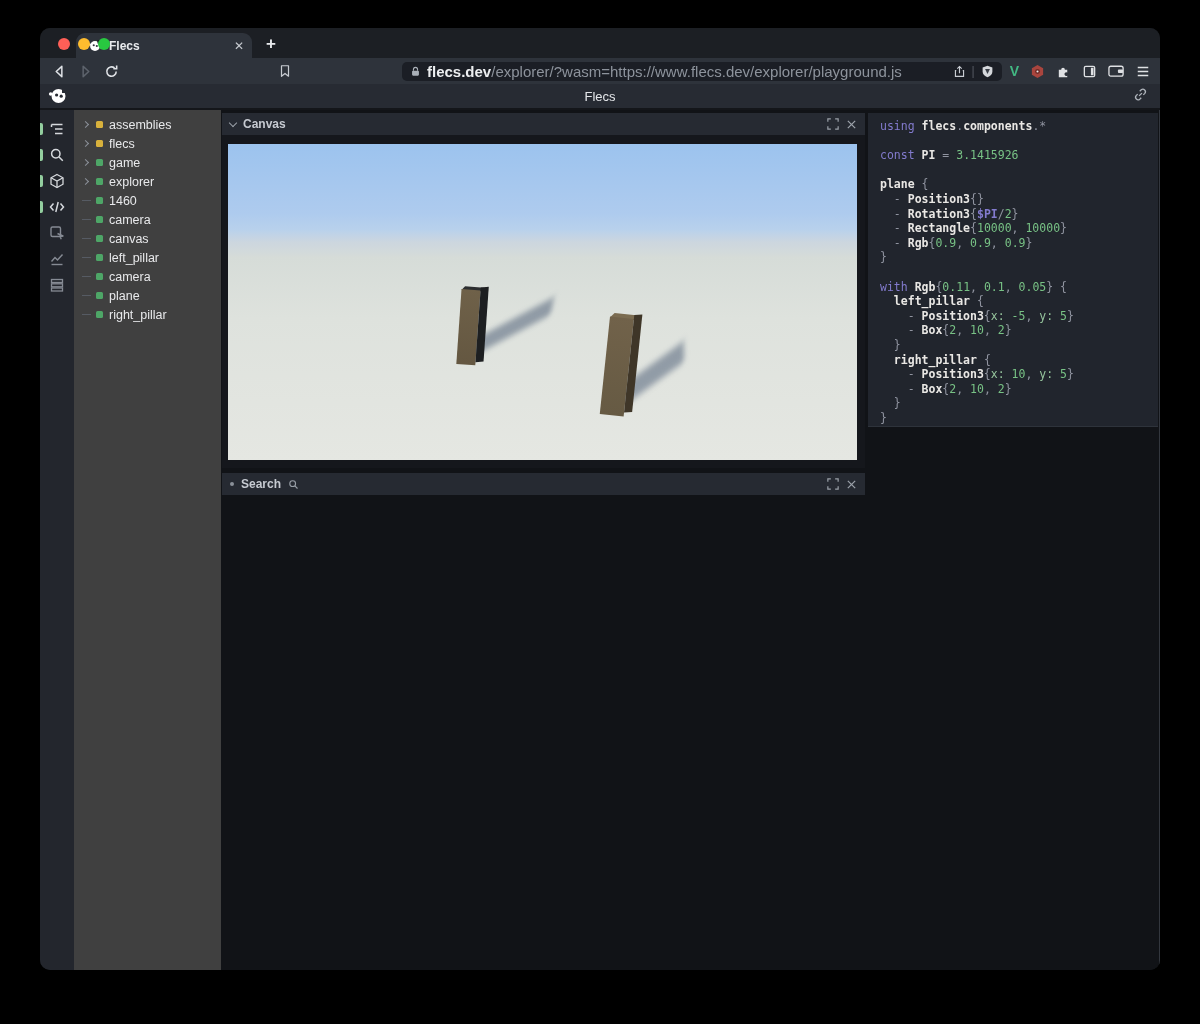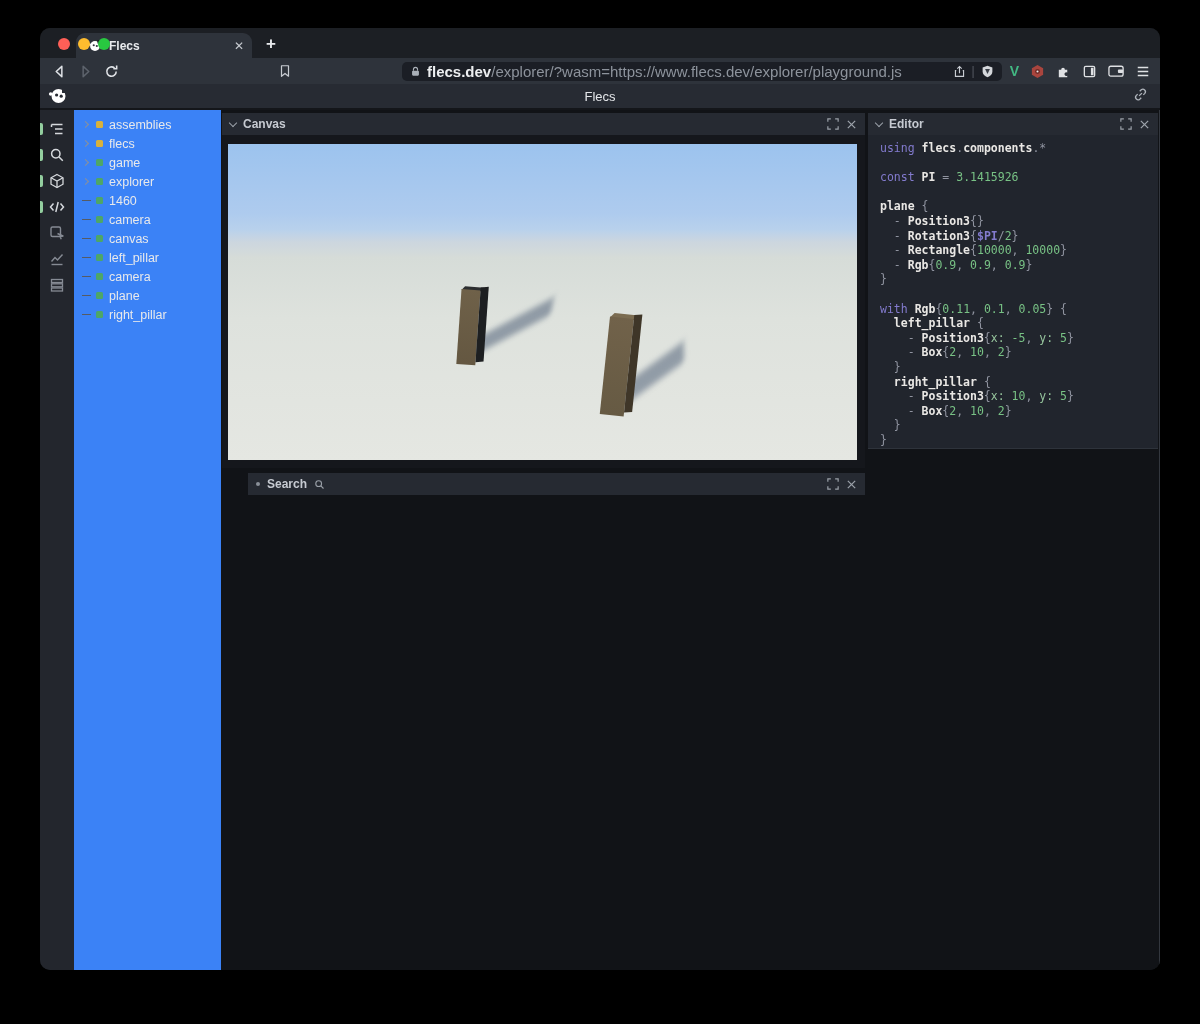--- a/index.html
+++ b/index.html
@@ -42,21 +42,21 @@
   .content { flex:1; display:flex; min-height:0; }
 
   
   .iconstrip { width:34px; background:#23262d; flex:0 0 34px; padding-top:6px; }
   .icon-slot { position:relative; height:26px; display:flex; align-items:center; justify-content:center; }
   .icon-slot svg { stroke:#868b94; fill:none; }
   .icon-slot.active svg { stroke:#d5d8dc; }
   .icon-slot .pill { position:absolute; left:0; top:7px; width:3px; height:12px; border-radius:0 2px 2px 0; background:#93ce9f; visibility:hidden; }
 
   
-  .treepanel { width:147px; flex:0 0 147px; background:#3b82f6; padding-top:5px; }
+  .treepanel { width:147px; flex:0 0 147px; background:#404040; padding-top:5px; }
   .tree-row { height:19px; display:flex; align-items:center; padding-left:8px; gap:0; cursor:default; }
   .t-mark { width:14px; display:flex; align-items:center; justify-content:flex-start; }
   .chev { width:5px; height:5px; border-right:1.5px solid #8b9099; border-top:1.5px solid #8b9099; transform:rotate(45deg); margin-left:1px; }
   .dash { width:9px; border-top:1px solid #565b63; }
   .t-dot { width:7px; height:7px; border-radius:1.5px; margin-right:6px; }
   .t-dot.yellow { background:#d8b13c; }
   .t-dot.green { background:#4ea667; }
   .t-label { color:#e8e9eb; font-size:12.5px; }
 
   
@@ -81,21 +81,21 @@
   .pillar-l .side { position:absolute; left:19px; top:1px; width:8px; height:75px; background:#1d1f21; transform:skewY(-9deg); transform-origin:top left; }
   .pillar-l .top { position:absolute; left:0; top:1px; width:19px; height:4px; background:#2c2e30; transform:skewX(-40deg); transform-origin:bottom left; }
   .pillar-r { left:377px; top:169px; width:34px; height:104px; transform:rotate(6deg); }
   .pillar-r .front { position:absolute; left:0; top:5px; width:24px; height:98px; background:linear-gradient(180deg,#71624a,#665a43); }
   .pillar-r .side { position:absolute; left:24px; top:1px; width:8px; height:98px; background:#3f3628; transform:skewY(-9deg); transform-origin:top left; }
   .pillar-r .top { position:absolute; left:0; top:1px; width:24px; height:5px; background:#7b6c51; transform:skewX(-40deg); transform-origin:bottom left; }
   .shadow { position:absolute; background:rgba(80,97,120,0.55); filter:blur(3px); transform-origin:left bottom; }
   .shadow-l { left:245px; top:198px; width:88px; height:14px; transform:rotate(-28deg) skewX(-38deg); }
   .shadow-r { left:398px; top:243px; width:72px; height:17px; transform:rotate(-36deg) skewX(-34deg); }
 
-  .search-header { margin-top:5px;margin-left:26px; }
+  .search-header { margin-top:5px; }
   .mag-small svg { stroke:#9aa0a8; }
 
   .editor-col { position:absolute; left:647px; top:3px; width:290px; }
   .editor-body { background:#21252d; height:314px; padding:6px 0 0 12px; border-bottom:1px solid #2e333b; overflow:hidden; }
   .code-line { font-family:"DejaVu Sans Mono", monospace; font-size:11.5px; line-height:14.6px; white-space:pre; }
   .c-kw  { color:#837bce; }
   .c-var { color:#837bce; font-weight:bold; }
   .c-id  { color:#e9e7e4; font-weight:bold; }
   .c-num { color:#78c285; font-weight:normal; }
   .c-key { color:#96c59d; }
@@ -400,35 +400,20 @@
             </span>
             <span class="ph-ic">
               <svg width="11" height="11" viewBox="0 0 12 12" stroke="#9aa0a8" stroke-width="1.4">
                   <path d="M2 2 L10 10 M10 2 L2 10"></path>
                 </svg>
             </span>
           </div>
         </div>
 
         <div class="editor-col">
-          <div class="panel-header">
-            <span class="chev-down"></span>
-            <span class="panel-title">Editor</span>
-            <span class="ph-spacer"></span>
-            <span class="ph-ic">
-              <svg width="12" height="12" viewBox="0 0 14 14" stroke="#9aa0a8" stroke-width="1.4" fill="none">
-                  <path d="M1 4.5 V1 H4.5 M9.5 1 H13 V4.5 M13 9.5 V13 H9.5 M4.5 13 H1 V9.5"></path>
-                </svg>
-            </span>
-            <span class="ph-ic">
-              <svg width="11" height="11" viewBox="0 0 12 12" stroke="#9aa0a8" stroke-width="1.4">
-                  <path d="M2 2 L10 10 M10 2 L2 10"></path>
-                </svg>
-            </span>
-          </div>
           <div class="editor-body" id="code-area">
               <div class="code-line"><span class="c-kw">using</span><span class="c-p"> </span><span class="c-id">flecs</span><span class="c-p">.</span><span class="c-id">components</span><span class="c-p">.*</span></div>
               <div class="code-line">&nbsp;</div>
               <div class="code-line"><span class="c-kw">const</span><span class="c-p"> </span><span class="c-id">PI</span><span class="c-p"> = </span><span class="c-num">3.1415926</span></div>
               <div class="code-line">&nbsp;</div>
               <div class="code-line"><span class="c-id">plane</span><span class="c-p"> {</span></div>
               <div class="code-line"><span class="c-p">  - </span><span class="c-id">Position3</span><span class="c-p">{}</span></div>
               <div class="code-line"><span class="c-p">  - </span><span class="c-id">Rotation3</span><span class="c-p">{</span><span class="c-var">$PI</span><span class="c-p">/</span><span class="c-num">2</span><span class="c-p">}</span></div>
               <div class="code-line"><span class="c-p">  - </span><span class="c-id">Rectangle</span><span class="c-p">{</span><span class="c-num">10000</span><span class="c-p">, </span><span class="c-num">10000</span><span class="c-p">}</span></div>
               <div class="code-line"><span class="c-p">  - </span><span class="c-id">Rgb</span><span class="c-p">{</span><span class="c-num">0.9</span><span class="c-p">, </span><span class="c-num">0.9</span><span class="c-p">, </span><span class="c-num">0.9</span><span class="c-p">}</span></div>

